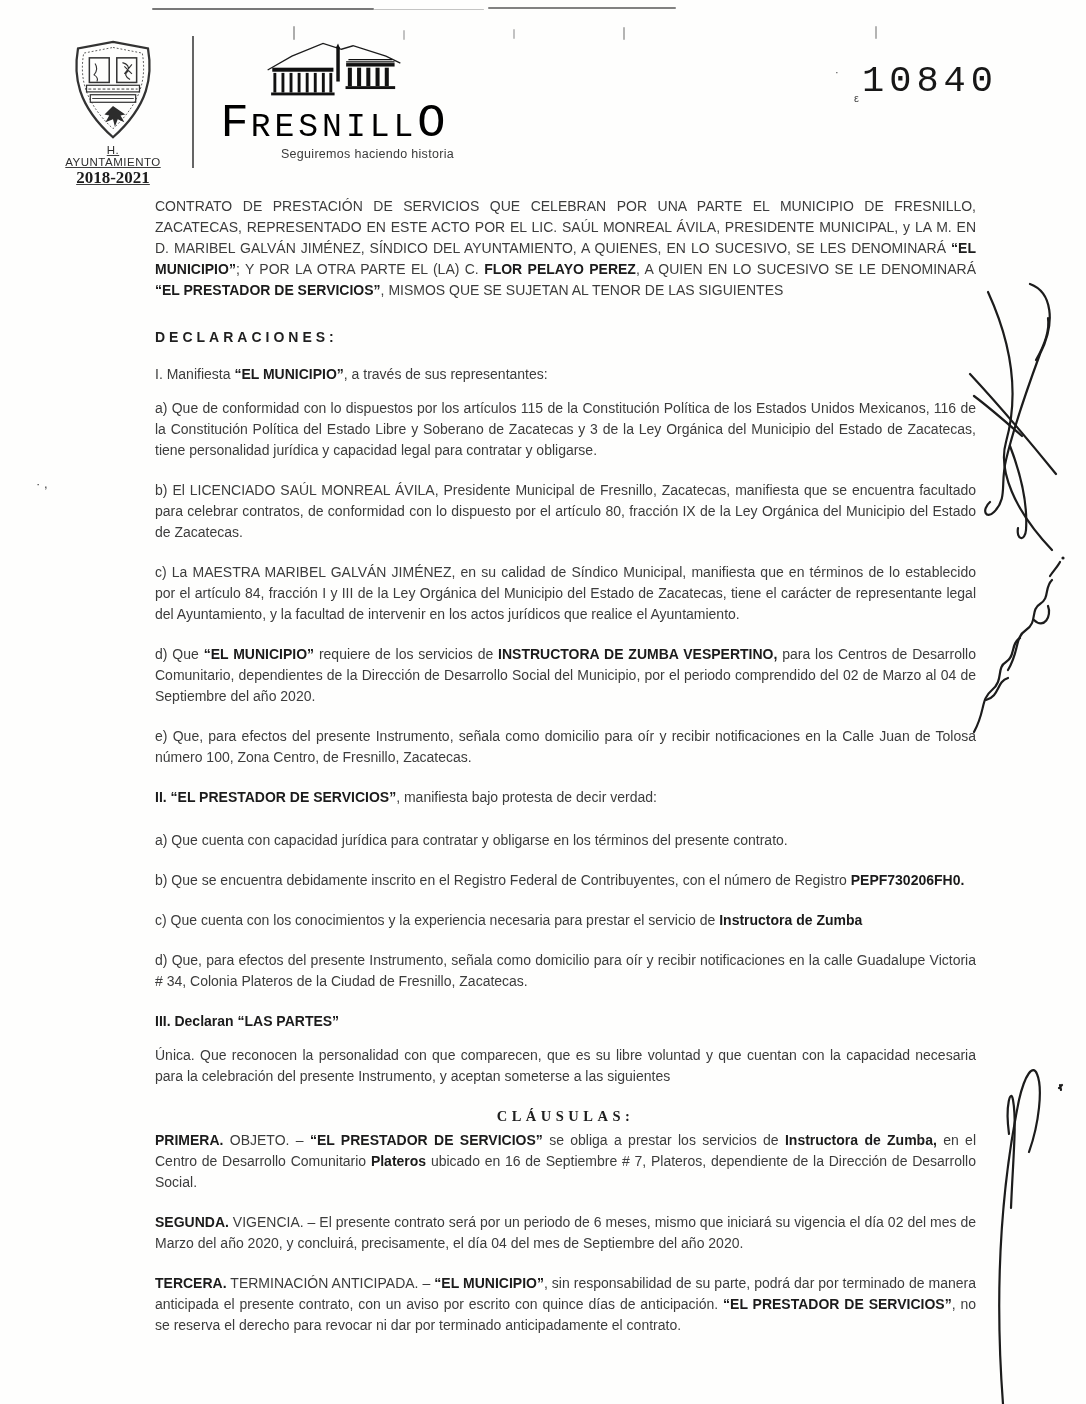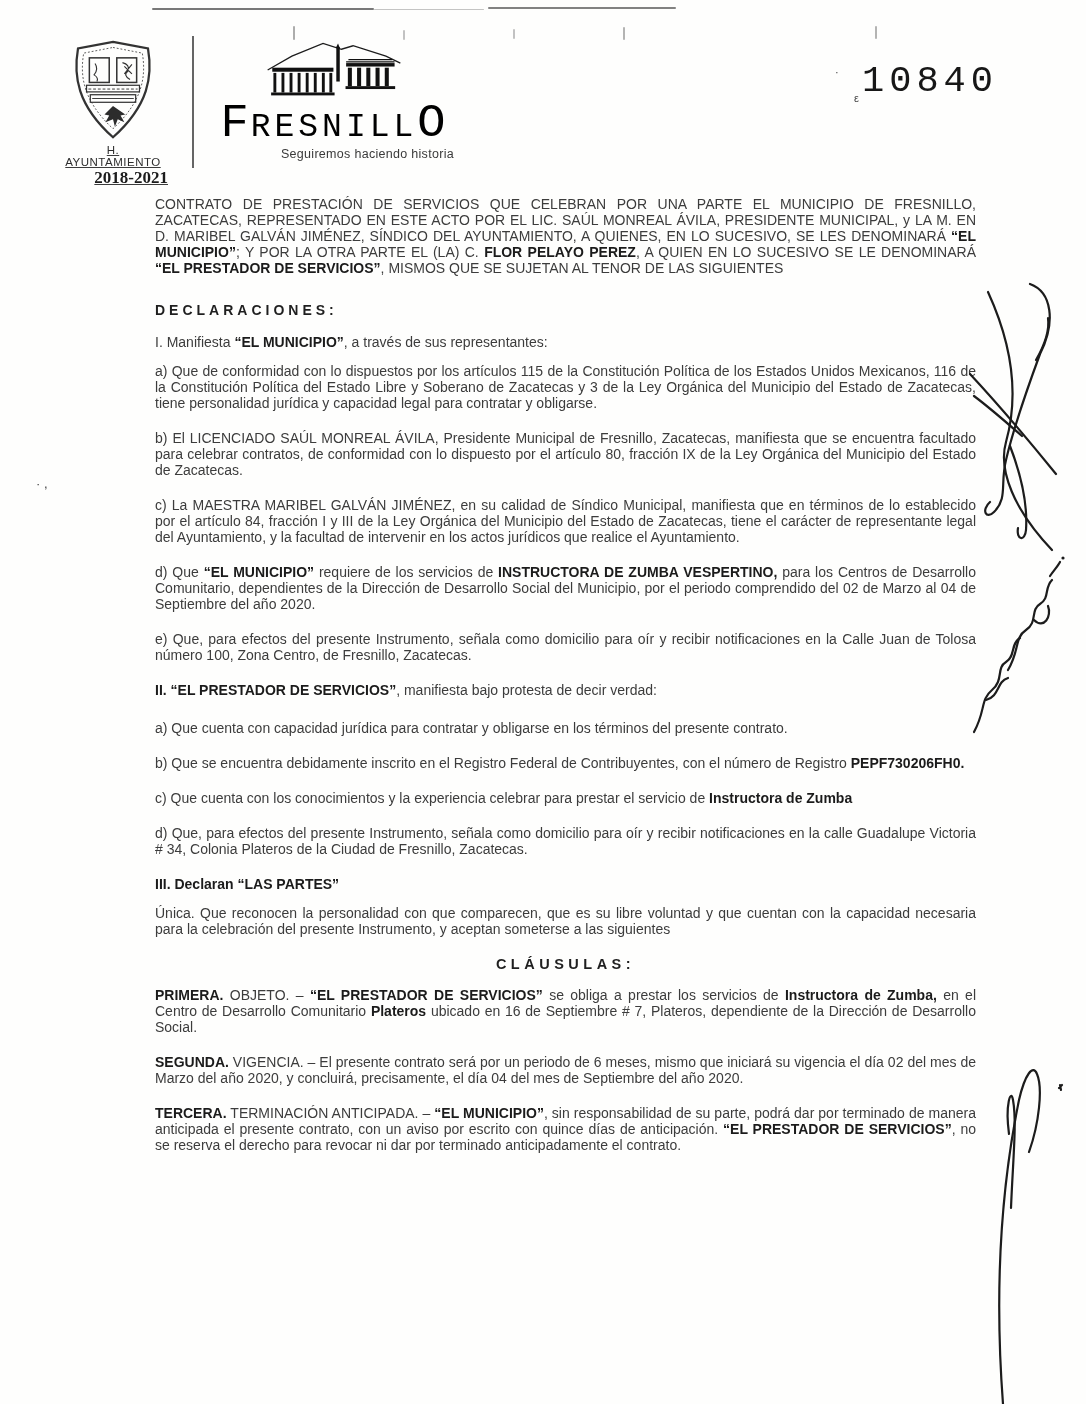--- a/index.html
+++ b/index.html
@@ -9,35 +9,35 @@
     background:#fefefd;
     overflow:hidden;
     font-family:"Liberation Sans", sans-serif;
     color:#3c3c3c;
     margin:0 auto;
   }
   
   .crest{position:absolute;left:58px;top:38px;width:110px;text-align:center;text-decoration:underline;}
   .crest svg{display:block;margin:0 auto;}
   .crest-line1{font-size:11.5px;letter-spacing:.5px;color:#2e2e2e;margin-top:2px;}
-  .crest-line2{font-size:17px;font-weight:bold;font-family:"Liberation Serif",serif;color:#1c1c1c;text-align:right;}
+  .crest-line2{font-size:17px;font-weight:bold;font-family:"Liberation Serif",serif;color:#1c1c1c;}
   .header-divider{position:absolute;left:192px;top:36px;width:2px;height:132px;background:#4a4a4a;opacity:.85;}
   .logo{position:absolute;left:214px;top:40px;width:240px;text-align:center;}
   .logo-word{font-family:Liberation Mono, monospace;font-size:33px;letter-spacing:4px;color:#000000;line-height:1;margin-top:-4px;white-space:nowrap;}
   .logo-word .lg{font-size:47px;letter-spacing:2px;}
   .logo-tagline{font-size:12.5px;color:#3a3a3a;letter-spacing:.3px;margin-top:0;text-align:right;padding-left:26px;}
   .folio{position:absolute;left:862px;top:60px;font-family:"Liberation Mono",monospace;font-weight:normal;font-size:37px;letter-spacing:5px;color:#171717;}
   .stray{position:absolute;color:#444;font-size:11px;}
   
   .scanline{position:absolute;background:#3f3f3f;border-radius:2px;}
   .tick{position:absolute;background:#6a6a6a;width:2px;border-radius:1px;}
   
   .doc{
     position:absolute;left:155px;top:196px;width:821px;
-    font-size:14px;line-height:16px;text-align:justify;
+    font-size:14px;line-height:21px;text-align:justify;
   }
   .doc p{margin:0 0 19px 0;}
   .doc b{font-weight:bold;color:#1b1b1b;}
   .indent{margin-left:67px;}
   .sec-heading{font-weight:bold;letter-spacing:4px;color:#1f1f1f;font-size:14px;}
   .center-heading{text-align:center;font-weight:bold;letter-spacing:4.5px;color:#1f1f1f;font-size:14.5px;margin-top:4px;}
   
   .ink{position:absolute;}
   .ink path{fill:none;stroke:#1c1c1c;stroke-width:2.2;stroke-linecap:round;stroke-linejoin:round;}
 </style>
@@ -115,27 +115,27 @@
     <p style="margin-bottom:13px;"><span>I. Manifiesta </span><b>“EL MUNICIPIO”</b><span>, a través de sus representantes:</span></p>
     <p class="indent"><span>a) Que de conformidad con lo dispuestos por los artículos 115 de la Constitución Política de los Estados Unidos Mexicanos, 116 de la Constitución Política del Estado Libre y Soberano de Zacatecas y 3 de la Ley Orgánica del Municipio del Estado de Zacatecas, tiene personalidad jurídica y capacidad legal para contratar y obligarse.</span></p>
     <p class="indent"><span>b) El LICENCIADO SAÚL MONREAL ÁVILA, Presidente Municipal de Fresnillo, Zacatecas, manifiesta que se encuentra facultado para celebrar contratos, de conformidad con lo dispuesto por el artículo 80, fracción IX de la Ley Orgánica del Municipio del Estado de Zacatecas.</span></p>
     <p class="indent"><span>c) La MAESTRA MARIBEL GALVÁN JIMÉNEZ, en su calidad de Síndico Municipal, manifiesta que en términos de lo establecido por el artículo 84, fracción I y III de la Ley Orgánica del Municipio del Estado de Zacatecas, tiene el carácter de representante legal del Ayuntamiento, y la facultad de intervenir en los actos jurídicos que realice el Ayuntamiento.</span></p>
     <p class="indent"><span>d) Que </span><b>“EL MUNICIPIO”</b><span> requiere de los servicios de </span><b>INSTRUCTORA DE ZUMBA VESPERTINO,</b><span> para los Centros de Desarrollo Comunitario, dependientes de la Dirección de Desarrollo Social del Municipio, por el periodo comprendido del 02 de Marzo al 04 de Septiembre del año 2020.</span></p>
     <p class="indent"><span>e) Que, para efectos del presente Instrumento, señala como domicilio para oír y recibir notificaciones en la Calle Juan de Tolosa número 100, Zona Centro, de Fresnillo, Zacatecas.</span></p>
 
     <p style="margin-bottom:22px;"><b>II. </b><b>“EL PRESTADOR DE SERVICIOS”</b><span>, manifiesta bajo protesta de decir verdad:</span></p>
     <p class="indent"><span>a) Que cuenta con capacidad jurídica para contratar y obligarse en los términos del presente contrato.</span></p>
     <p class="indent"><span>b) Que se encuentra debidamente inscrito en el Registro Federal de Contribuyentes, con el número de Registro </span><b>PEPF730206FH0.</b></p>
-    <p class="indent"><span>c) Que cuenta con los conocimientos y la experiencia celebrar para prestar el servicio de </span><b>Instructora de Zumba</b></p>
+    <p class="indent"><span>c) Que cuenta con los conocimientos y la experiencia necesaria para prestar el servicio de </span><b>Instructora de Zumba</b></p>
     <p class="indent"><span>d) Que, para efectos del presente Instrumento, señala como domicilio para oír y recibir notificaciones en la calle Guadalupe Victoria # 34, Colonia Plateros de la Ciudad de Fresnillo, Zacatecas.</span></p>
 
     <p style="margin-bottom:13px;"><b>III. Declaran </b><b>“LAS PARTES”</b></p>
     <p class="indent"><span>Única. Que reconocen la personalidad con que comparecen, que es su libre voluntad y que cuentan con la capacidad necesaria para la celebración del presente Instrumento, y aceptan someterse a las siguientes</span></p>
 
-    <p class="center-heading" style="margin-bottom:15px;">CLÁUSULAS:</p>
+    <p class="center-heading" style="margin-bottom:3px;font-family:Liberation Serif, serif;">CLÁUSULAS:</p>
 
     <p><b>PRIMERA.</b><span> OBJETO. – </span><b>“EL PRESTADOR DE SERVICIOS”</b><span> se obliga a prestar los servicios de </span><b>Instructora de Zumba,</b><span> en el Centro de Desarrollo Comunitario </span><b>Plateros</b><span> ubicado en 16 de Septiembre # 7, Plateros, dependiente de la Dirección de Desarrollo Social.</span></p>
     <p><b>SEGUNDA.</b><span> VIGENCIA. – El presente contrato será por un periodo de 6 meses, mismo que iniciará su vigencia el día 02 del mes de Marzo del año 2020, y concluirá, precisamente, el día 04 del mes de Septiembre del año 2020.</span></p>
     <p><b>TERCERA.</b><span> TERMINACIÓN ANTICIPADA. – </span><b>“EL MUNICIPIO”</b><span>, sin responsabilidad de su parte, podrá dar por terminado de manera anticipada el presente contrato, con un aviso por escrito con quince días de anticipación. </span><b>“EL PRESTADOR DE SERVICIOS”</b><span>, no se reserva el derecho para revocar ni dar por terminado anticipadamente el contrato.</span></p>
   </div>
 
   <svg class="ink" style="left:966px;top:274px;" width="114" height="300" viewBox="0 0 114 300">
     <path d="M22,18 C44,66 54,118 40,168 C32,196 48,236 86,276"></path>
     <path d="M64,10 C86,18 90,48 74,80 C60,118 48,152 40,186 C34,210 42,224 28,238 C20,246 15,236 24,228"></path>
     <path d="M4,100 C30,128 56,158 90,200"></path>

